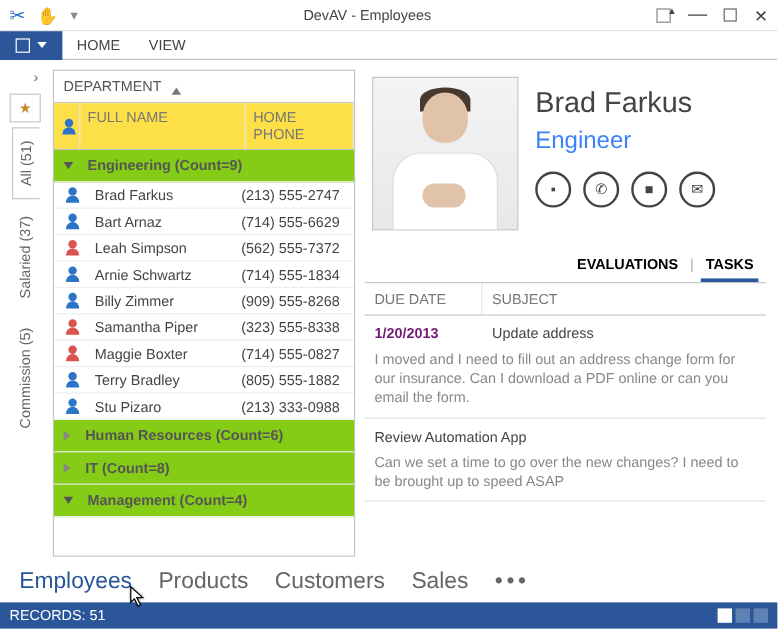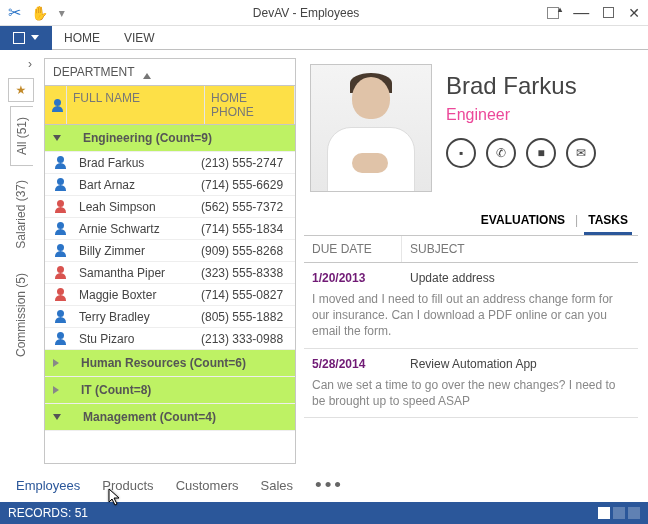--- a/index.html
+++ b/index.html
@@ -26,21 +26,21 @@
 .searchbtn{color:#666;padding-left:6px}
 .grid{border:1px solid #c6c6c6;flex:1;display:flex;flex-direction:column;overflow:hidden}
 .dep{padding:6px 8px;border-bottom:1px solid #c6c6c6;display:flex;gap:8px;color:#555}
 .dep .up{border-left:4px solid transparent;border-right:4px solid transparent;border-bottom:6px solid #777;display:inline-block}
 .colhead{display:flex;border-bottom:1px solid #c6c6c6;background:#fde047;color:#777}
 .chcell{padding:5px 6px;border-right:1px solid #e6e6e6}
 .chicon{width:22px;display:flex;align-items:center;justify-content:center}
 .chname{flex:1}
 .chphone{width:90px}
 .rows{flex:1;overflow:hidden}
-.grouprow{display:flex;align-items:center;gap:22px;padding:6px 8px;border-bottom:1px solid #eee;background:#bef264;font-weight:600;color:#555}
+.grouprow{display:flex;align-items:center;gap:12px;padding:6px 8px;border-bottom:1px solid #eee;background:#84cc16;font-weight:600;color:#555}
 .tri{width:0;height:0;display:inline-block}
 .tri.open{border-left:4px solid transparent;border-right:4px solid transparent;border-top:6px solid #555}
 .tri.closed{border-top:4px solid transparent;border-bottom:4px solid transparent;border-left:6px solid #888}
 .datarow{display:flex;align-items:center;border-bottom:1px solid #eee;height:22px}
 .datarow .ic{width:30px;display:flex;justify-content:center}
 .datarow .nm{flex:1;padding-left:4px;color:#444}
 .datarow .ph{width:94px;color:#444}
 .person{width:13px;height:13px;position:relative}
 .person::before{content:"";position:absolute;top:0;left:3px;width:7px;height:7px;border-radius:50%;background:currentColor}
 .person::after{content:"";position:absolute;bottom:0;left:1px;width:11px;height:6px;border-radius:6px 6px 0 0;background:currentColor}
@@ -48,37 +48,37 @@
 .right-pane{flex:1;display:flex;flex-direction:column}
 .card{display:flex;gap:14px;padding:6px 6px 16px 6px}
 .photo{width:122px;height:128px;border:1px solid #c6c6c6;background:linear-gradient(#f4f4f4,#e8e8e8);display:flex;align-items:flex-end;justify-content:center;overflow:hidden}
 .av{width:90px;height:120px;position:relative}
 .av .head{width:38px;height:42px;background:#e0c3a8;border-radius:50% 50% 45% 45%;position:absolute;top:6px;left:26px}
 .av .hair{width:42px;height:20px;background:#48392d;border-radius:50% 50% 0 0;position:absolute;top:2px;left:24px}
 .av .body2{width:88px;height:70px;background:#fff;border:1px solid #ddd;border-radius:24px 24px 4px 4px;position:absolute;bottom:-6px;left:1px}
 .av .arm{width:36px;height:20px;background:#e0c3a8;position:absolute;bottom:18px;left:26px;border-radius:10px}
 .cardinfo{flex:1;display:flex;flex-direction:column;justify-content:flex-start;padding-top:8px}
 .cardname{font-size:24px;color:#444;font-weight:300;margin-bottom:6px;white-space:nowrap}
-.cardrole{font-size:16px;color:#ec4899;margin-bottom:14px}
+.cardrole{font-size:20px;color:#3b82f6;margin-bottom:14px}
 .cardbtns{display:flex;gap:10px}
 .cb{width:30px;height:30px;border:2px solid #444;border-radius:50%;display:flex;align-items:center;justify-content:center;color:#444}
 .tabs{display:flex;justify-content:flex-end;border-bottom:1px solid #c6c6c6;gap:6px;padding:0 6px}
 .tabitem{padding:5px 4px;color:#000000;font-weight:700;font-size:12px}
 .tabitem.active{border-bottom:3px solid #2b579a}
 .tabsep{color:#aaa;padding:5px 0}
 .taskhead{display:flex;border-bottom:1px solid #c6c6c6;color:#777}
 .thcell{padding:6px 8px}
 .thdue{width:98px;border-right:1px solid #e6e6e6}
 .task{padding:8px;border-bottom:1px solid #e0e0e0}
 .taskline{display:flex}
 .taskdate{width:98px;color:#701a75;font-weight:600}
 .tasksub{color:#444}
 .taskdesc{color:#888;margin-top:6px;line-height:1.35}
 .bottomnav{height:34px;display:flex;align-items:center;gap:22px;padding:0 16px}
-.bn{font-size:13px;color:#666;font-weight:300}
+.bn{font-size:19px;color:#666;font-weight:300}
 .bn.active{color:#2b579a}
 .more{font-size:19px;letter-spacing:3px;color:#666}
 .status{height:22px;background:#2b579a;color:#fff;display:flex;align-items:center;justify-content:space-between;padding:0 8px;font-size:11px}
 .status .sqs{display:flex;gap:3px}
 .sq{width:12px;height:12px;background:rgba(255,255,255,0.25)}
 .sq.on{background:#fff}
 .cursor{position:absolute;left:108px;top:488px;width:14px;height:18px;pointer-events:none}
 .cursor svg{filter:drop-shadow(0 0 1px rgba(0,0,0,.5))}
 </style>
 </head>
@@ -259,21 +259,20 @@
       <div id="tasks">
           <div class="task">
             <div class="taskline">
               <div class="taskdate">1/20/2013</div>
               <div class="tasksub">Update address</div>
             </div>
             <div class="taskdesc">I moved and I need to fill out an address change form for our insurance.  Can I download a PDF online or can you email the form.</div>
           </div>
           <div class="task">
             <div class="taskline">
-              <div class="taskdate">5/28/2014</div>
               <div class="tasksub">Review Automation App</div>
             </div>
             <div class="taskdesc">Can we set a time to go over the new changes?  I need to be brought up to speed ASAP</div>
           </div>
         </div>
     </div>
   </div>
 </div>
 
 <div class="bottomnav">

